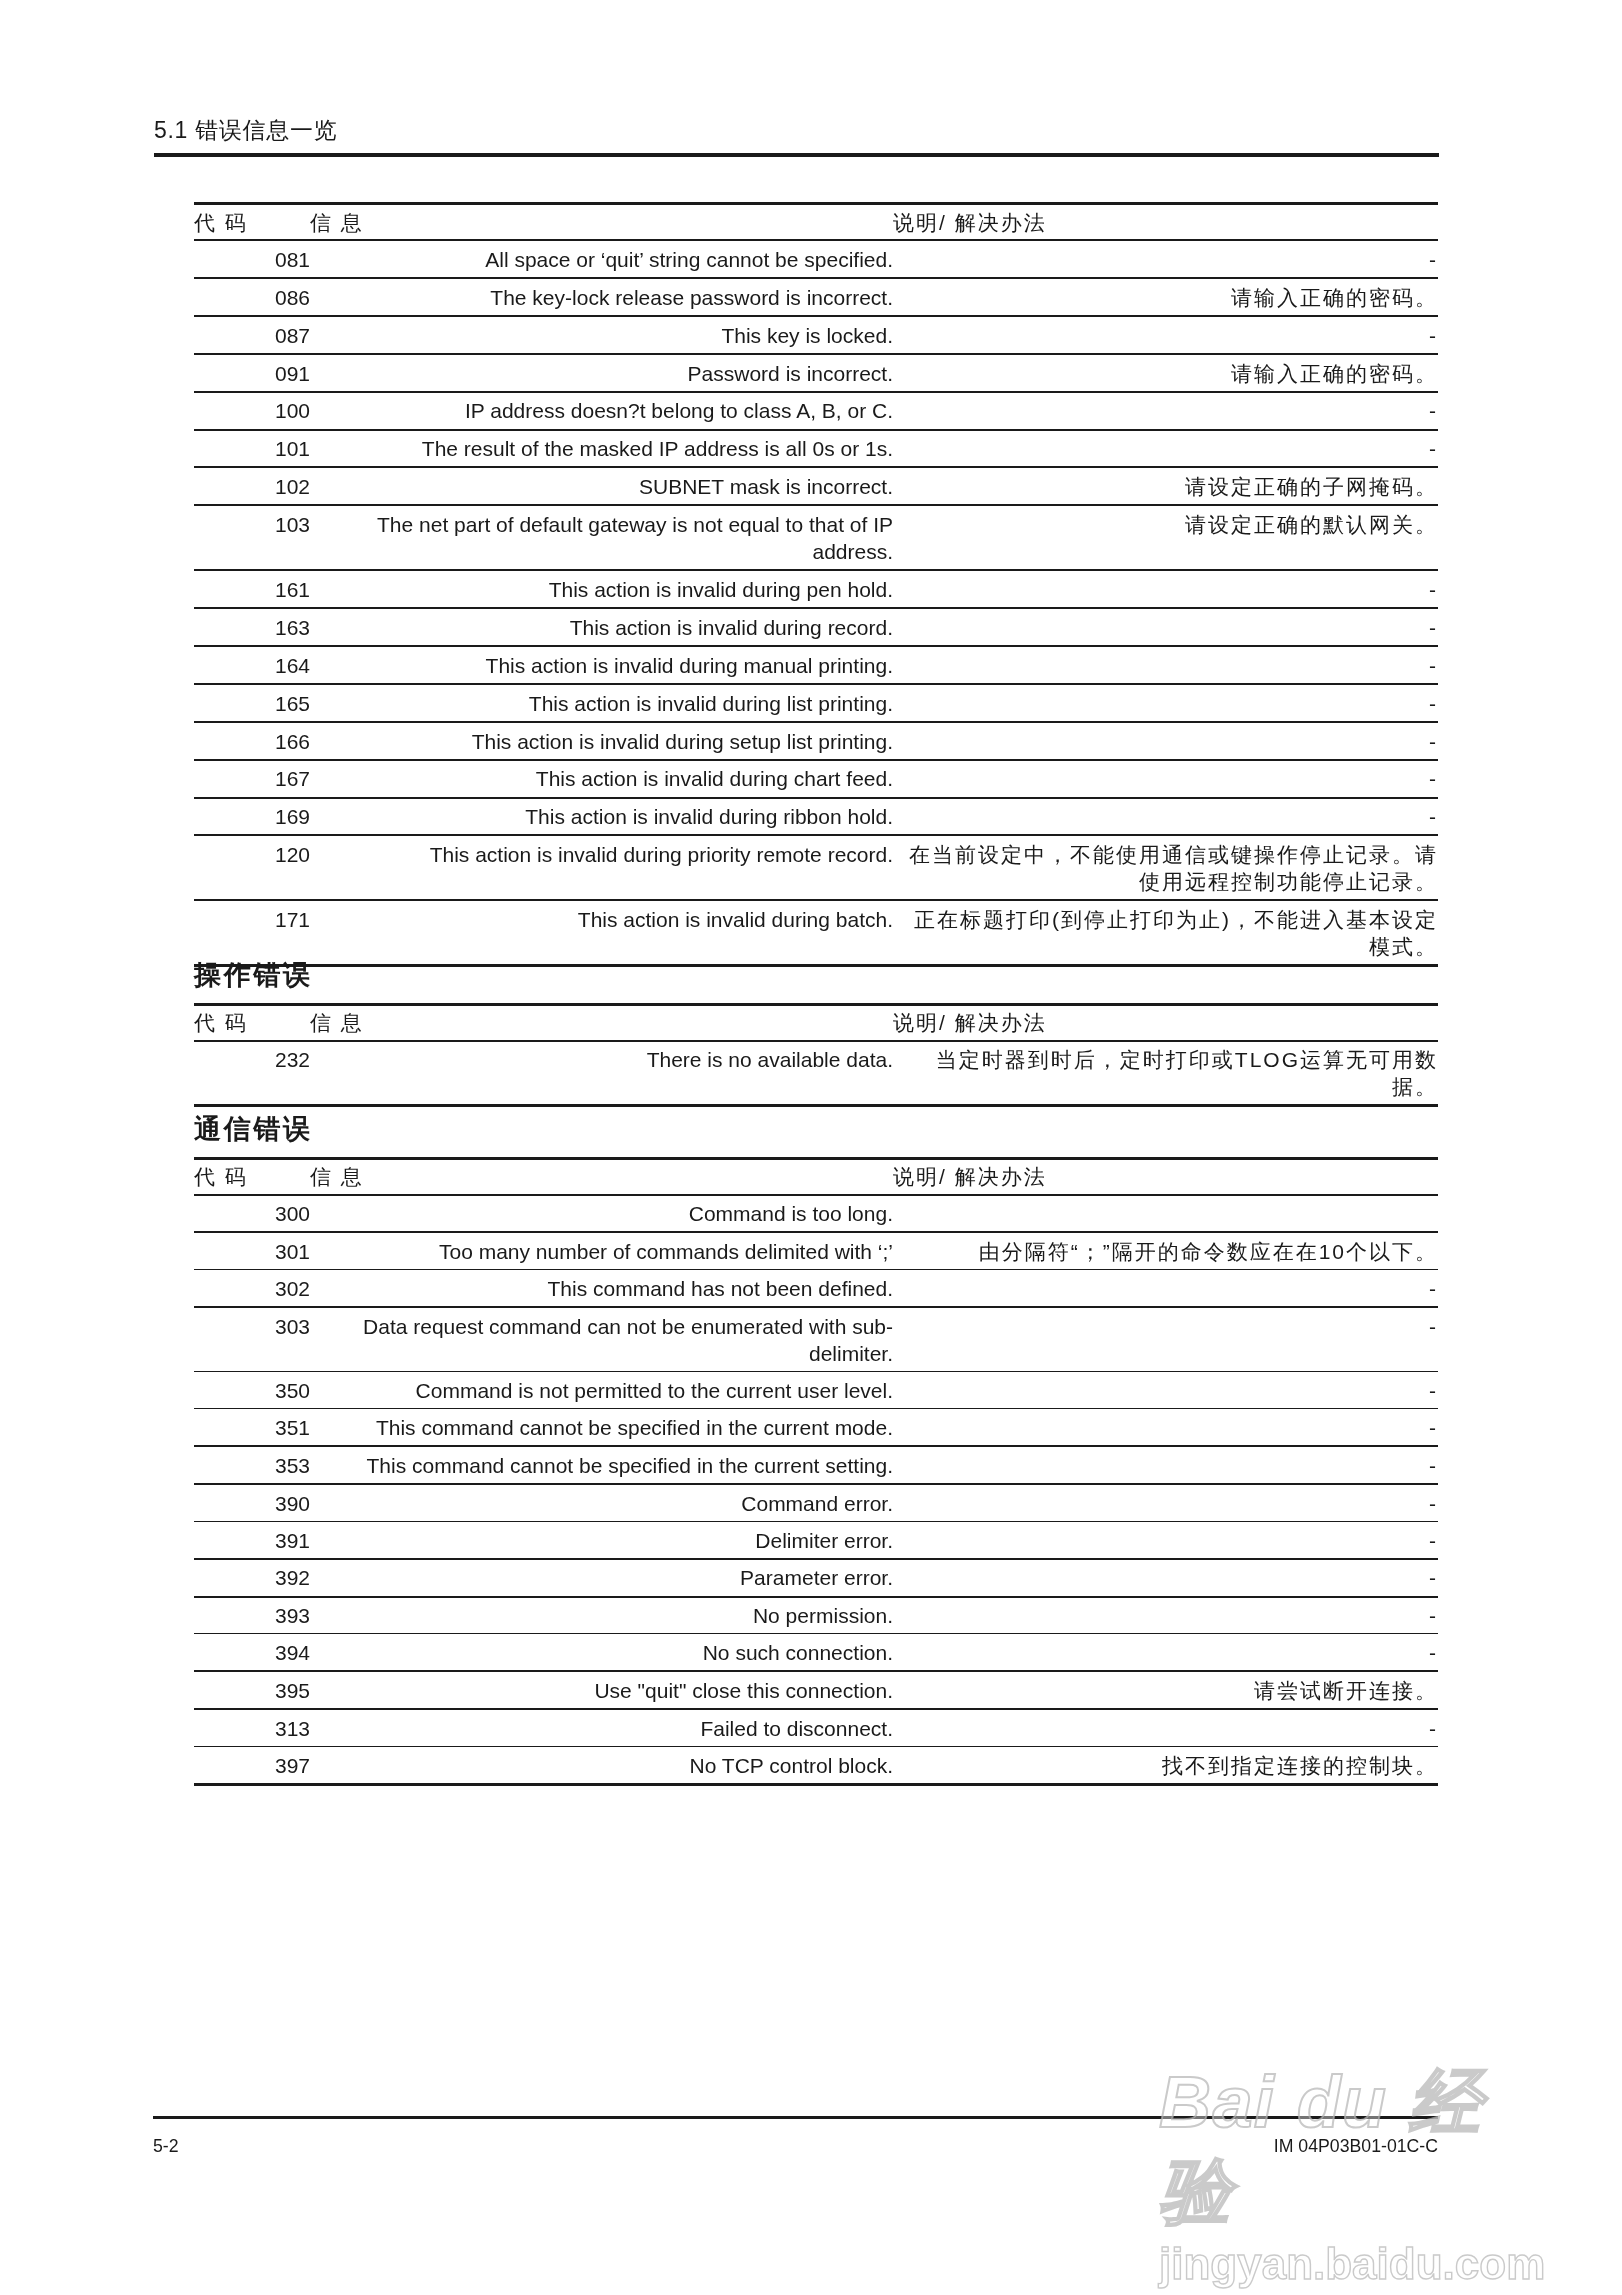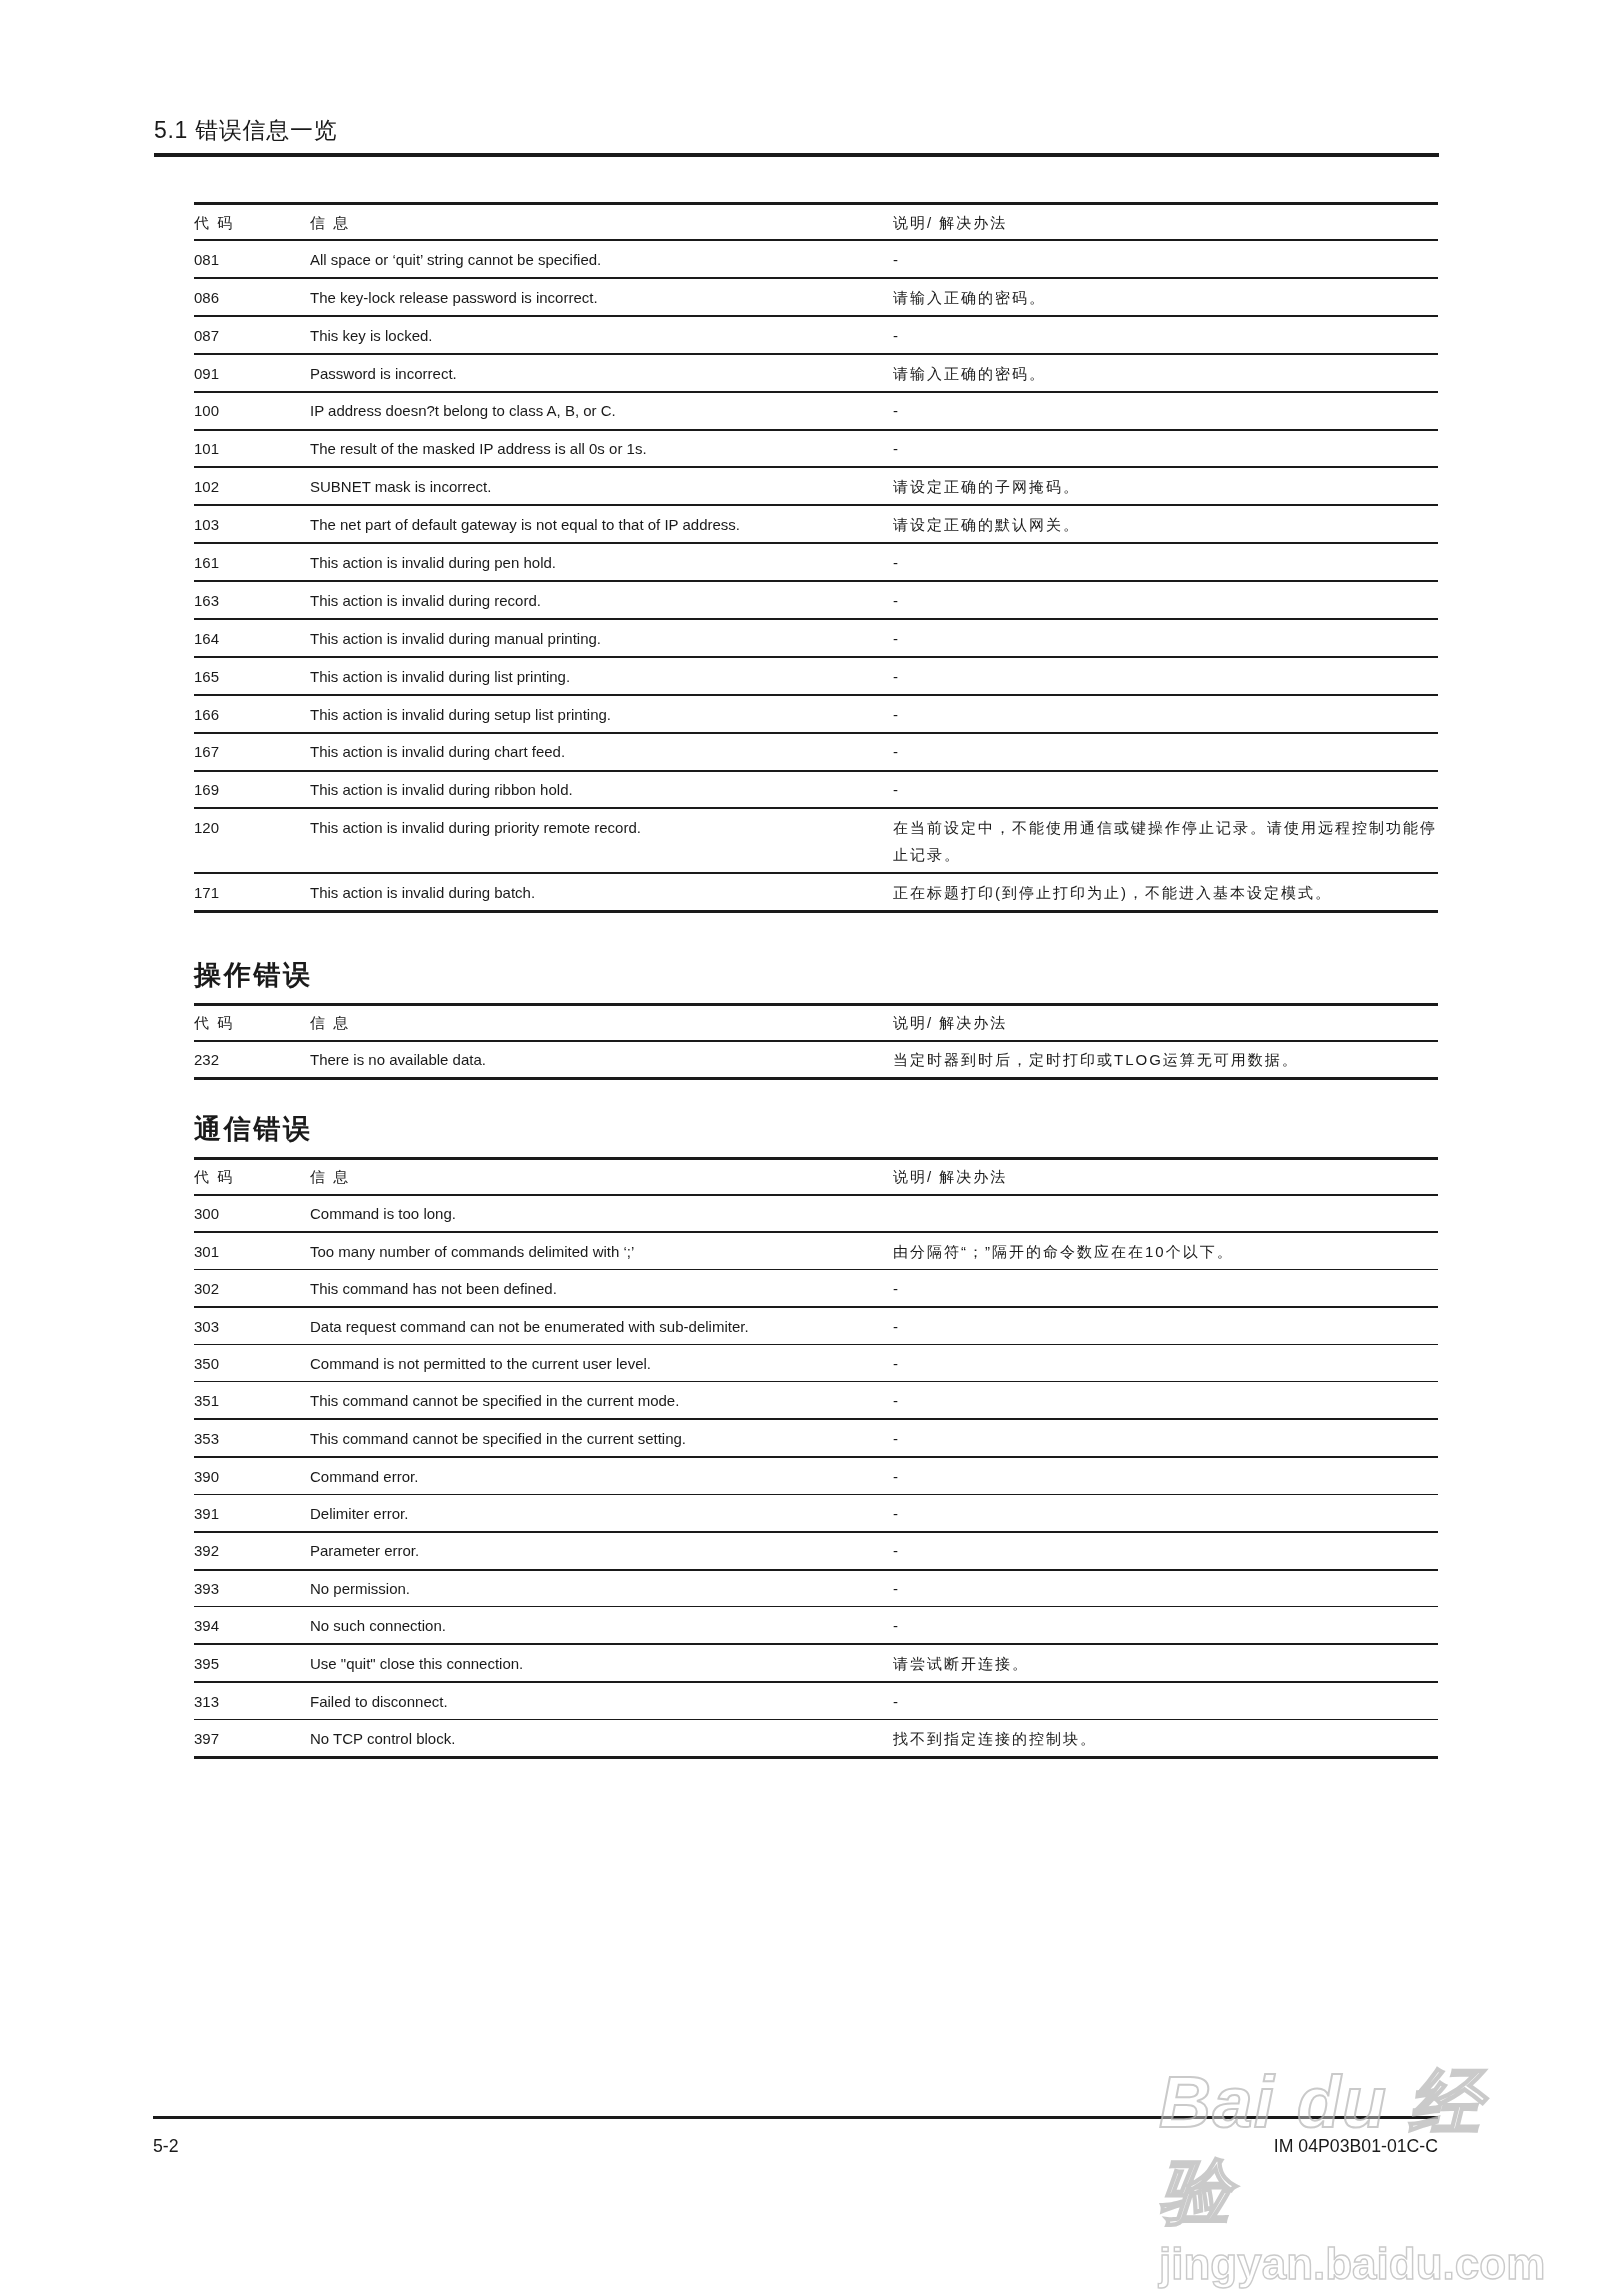--- a/index.html
+++ b/index.html
@@ -7,24 +7,24 @@
     width: 1622px; height: 2295px; position: relative; overflow: hidden;
     font-family: "Liberation Sans", "DejaVu Sans", sans-serif; color: #1a1a1a;
   }
   .page-header { position: absolute; left: 141px; top: 115px; width: 1285px; margin-left: 13px; }
   .page-header .title { font-size: 23px; letter-spacing: 0.7px; line-height: 30px; }
   .page-header .rule { height: 3.4px; background: #1a1a1a; margin-top: 8.2px; }
 
   .section { position: absolute; left: 194px; width: 1244px; }
   .section-heading { font-size: 27px; font-weight: bold; letter-spacing: 2.7px; line-height: 35px; margin-bottom: 9.5px; }
 
-  table.err { width: 100%; border-collapse: collapse; font-size: 15px; }
+  table.err { width: 100%; border-collapse: collapse; font-size: 21px; }
   table.err thead tr { border-top: 3.4px solid #1a1a1a; border-bottom: 2.7px solid #1a1a1a; }
   table.err thead th { font-weight: normal; text-align: left; padding: 5.5px 0 4.1px 0; line-height: 24.5px; letter-spacing: 2px; }
-  table.err tbody tr { border-bottom: 1.4px solid #1a1a1a; }
+  table.err tbody tr { border-bottom: 1.4px solid #1a1a1a; text-align: right; }
   table.err tbody tr.thick { border-bottom-width: 2.7px; }
   table.err tbody tr:last-child { border-bottom: 3.4px solid #1a1a1a; }
   table.err td { vertical-align: top; padding: 4.8px 0 4.1px 0; line-height: 27px; }
   .c-code { width: 116px; }
   .c-msg { width: 583px; padding-right: 13.6px; }
   .c-desc { letter-spacing: 2px; }
 
   .page-footer { position: absolute; left: 153px; top: 2084px; width: 1285px; margin-top: 32px; }
   .page-footer .rule { height: 3.4px; background: #1a1a1a; }
   .page-footer .row { display: flex; justify-content: space-between; margin-top: 16.4px; font-size: 17.7px; }

